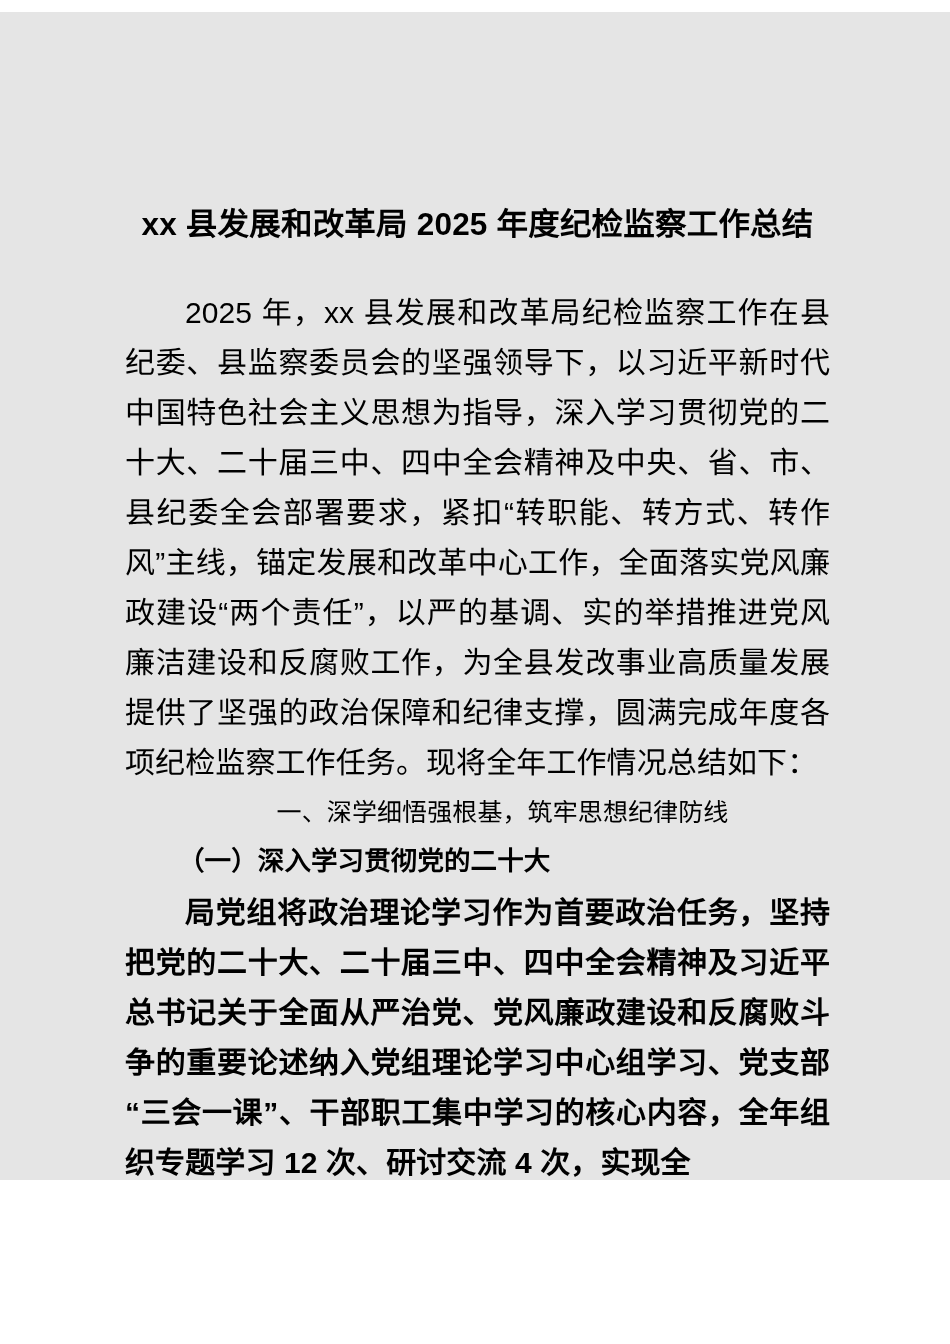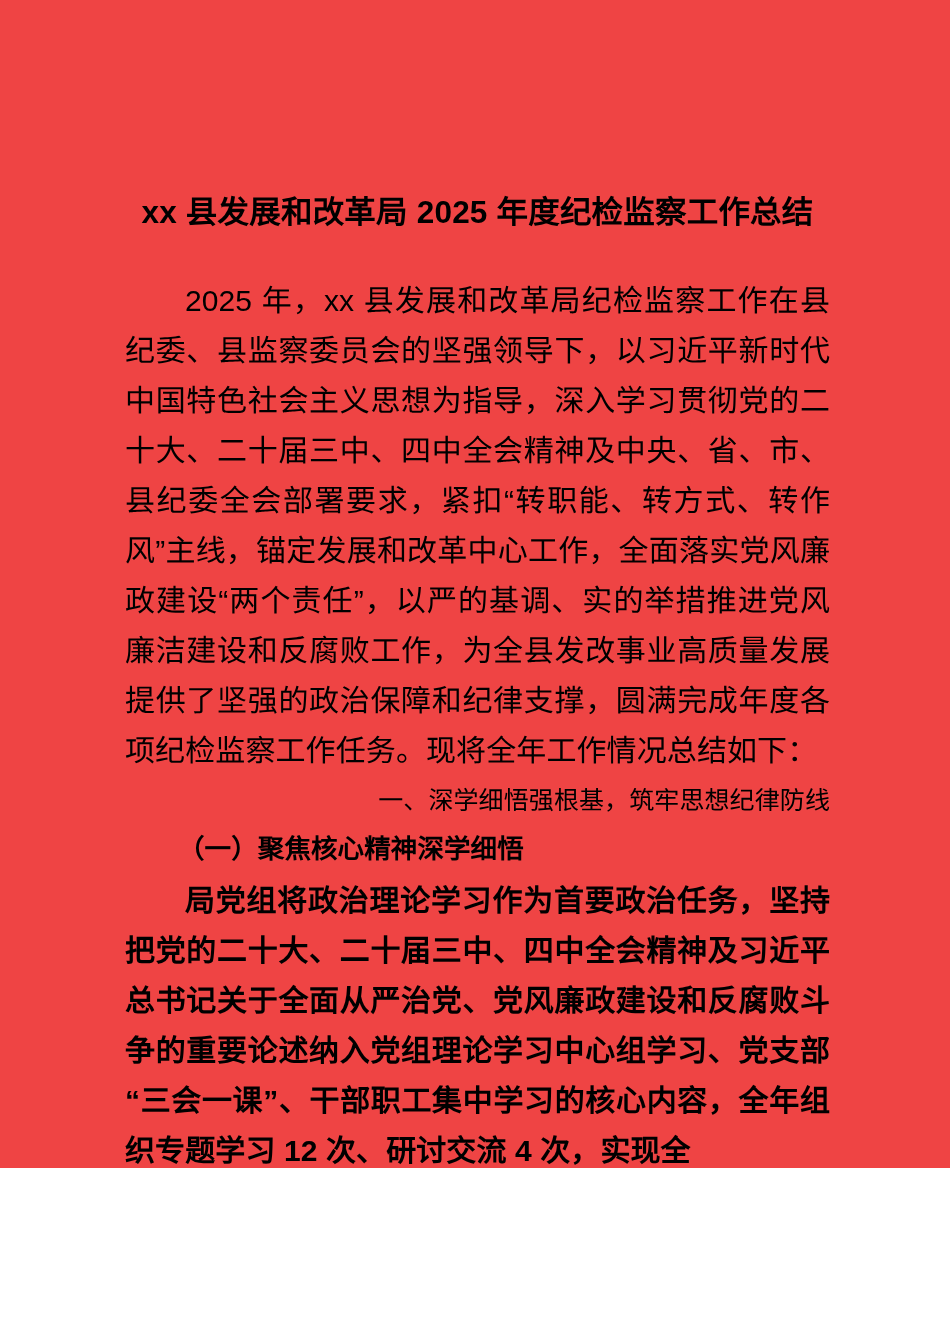--- a/index.html
+++ b/index.html
@@ -6,22 +6,22 @@
   html, body {
     margin: 0;
     padding: 0;
     background: #ffffff;
   }
 
   .page {
     position: relative;
     width: 950px;
     height: 1168px;
-    margin: 0 auto;
-    background: #ef4444;
+    margin: 12px auto;
+    background: #e5e5e5;
     overflow: hidden;
     box-sizing: border-box;
     font-family: "Liberation Sans", "DejaVu Sans", sans-serif;
     color: #000000;
     -webkit-font-smoothing: antialiased;
   }
 
   
   .content {
     position: absolute;
@@ -60,21 +60,21 @@
     margin-top: 28px;
   }
 
   
   .heading-1 {
     margin: 0;
     font-size: 25px;
     line-height: 48px;
     font-weight: 400;
     text-indent: 2em;
-    text-align: right;
+    text-align: center;
     color: #000;
     letter-spacing: 0.1px;
   }
 
   
   .heading-2 {
     margin: 0;
     font-size: 26.5px;
     line-height: 50px;
     font-weight: 700;
@@ -95,19 +95,19 @@
 <div class="page">
 
   <div class="content">
 
     <h1 class="doc-title">xx 县发展和改革局 2025 年度纪检监察工作总结</h1>
 
     <p class="para para-lead">2025 年，xx 县发展和改革局纪检监察工作在县纪委、县监察委员会的坚强领导下，以习近平新时代中国特色社会主义思想为指导，深入学习贯彻党的二十大、二十届三中、四中全会精神及中央、省、市、县纪委全会部署要求，紧扣“转职能、转方式、转作风”主线，锚定发展和改革中心工作，全面落实党风廉政建设“两个责任”，以严的基调、实的举措推进党风廉洁建设和反腐败工作，为全县发改事业高质量发展提供了坚强的政治保障和纪律支撑，圆满完成年度各项纪检监察工作任务。现将全年工作情况总结如下：</p>
 
     <p class="heading-1">一、深学细悟强根基，筑牢思想纪律防线</p>
 
-    <p class="heading-2">（一）聚焦核心精神深学细悟</p>
+    <p class="heading-2">（一）深入学习贯彻党的二十大</p>
 
     <p class="para para-body">局党组将政治理论学习作为首要政治任务，坚持把党的二十大、二十届三中、四中全会精神及习近平总书记关于全面从严治党、党风廉政建设和反腐败斗争的重要论述纳入党组理论学习中心组学习、党支部“三会一课”、干部职工集中学习的核心内容，全年组织专题学习 12 次、研讨交流 4 次，实现全</p>
 
   </div>
 
 </div>
 
 </body></html>

